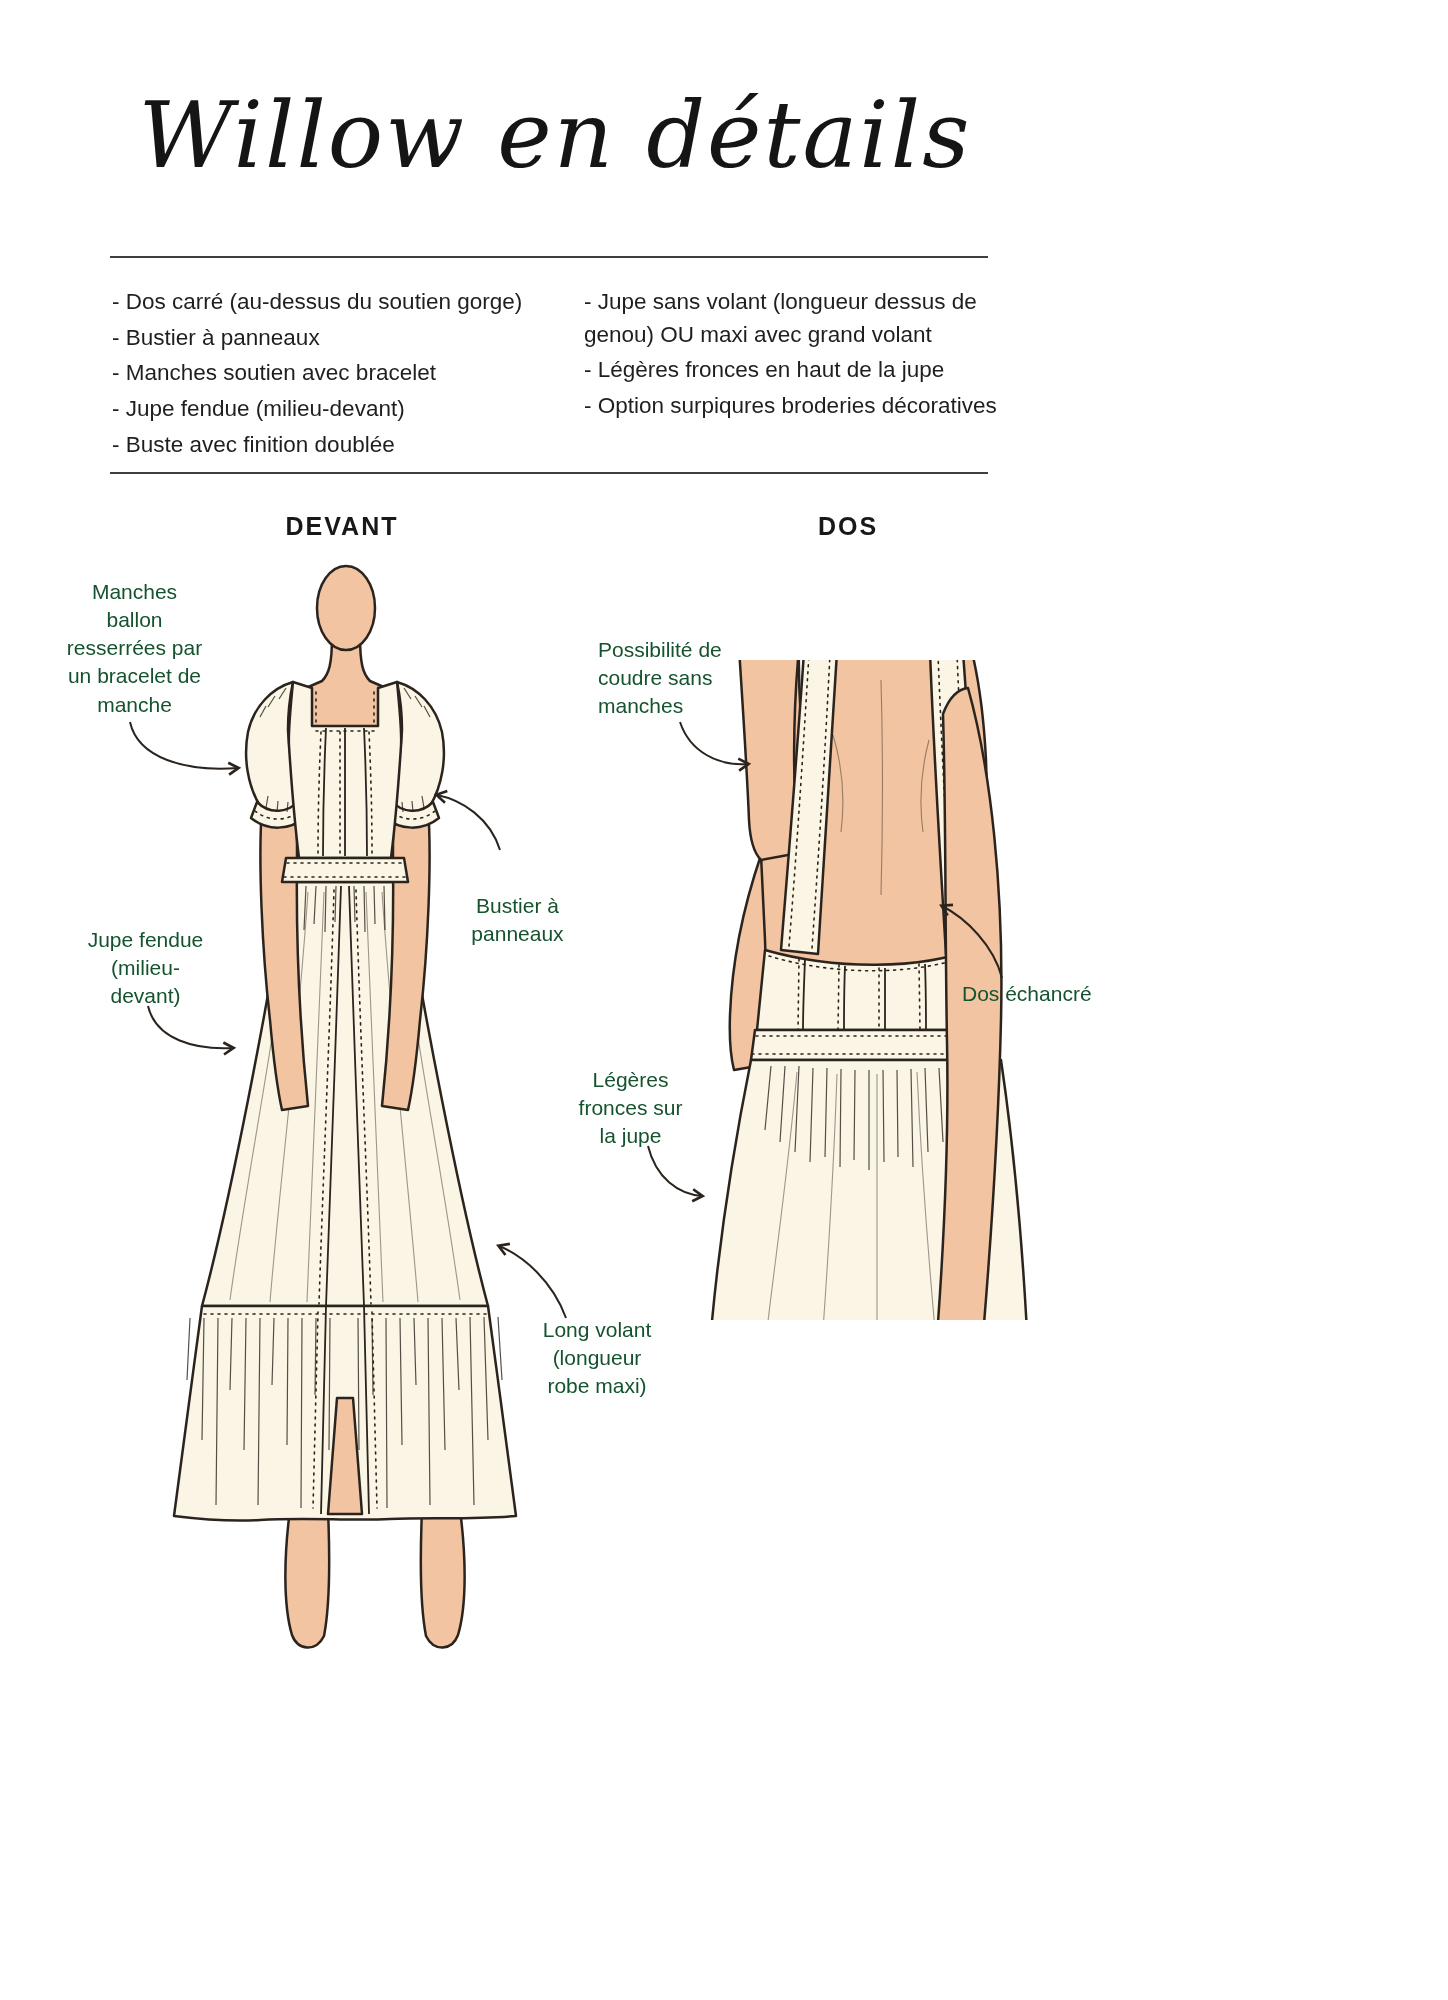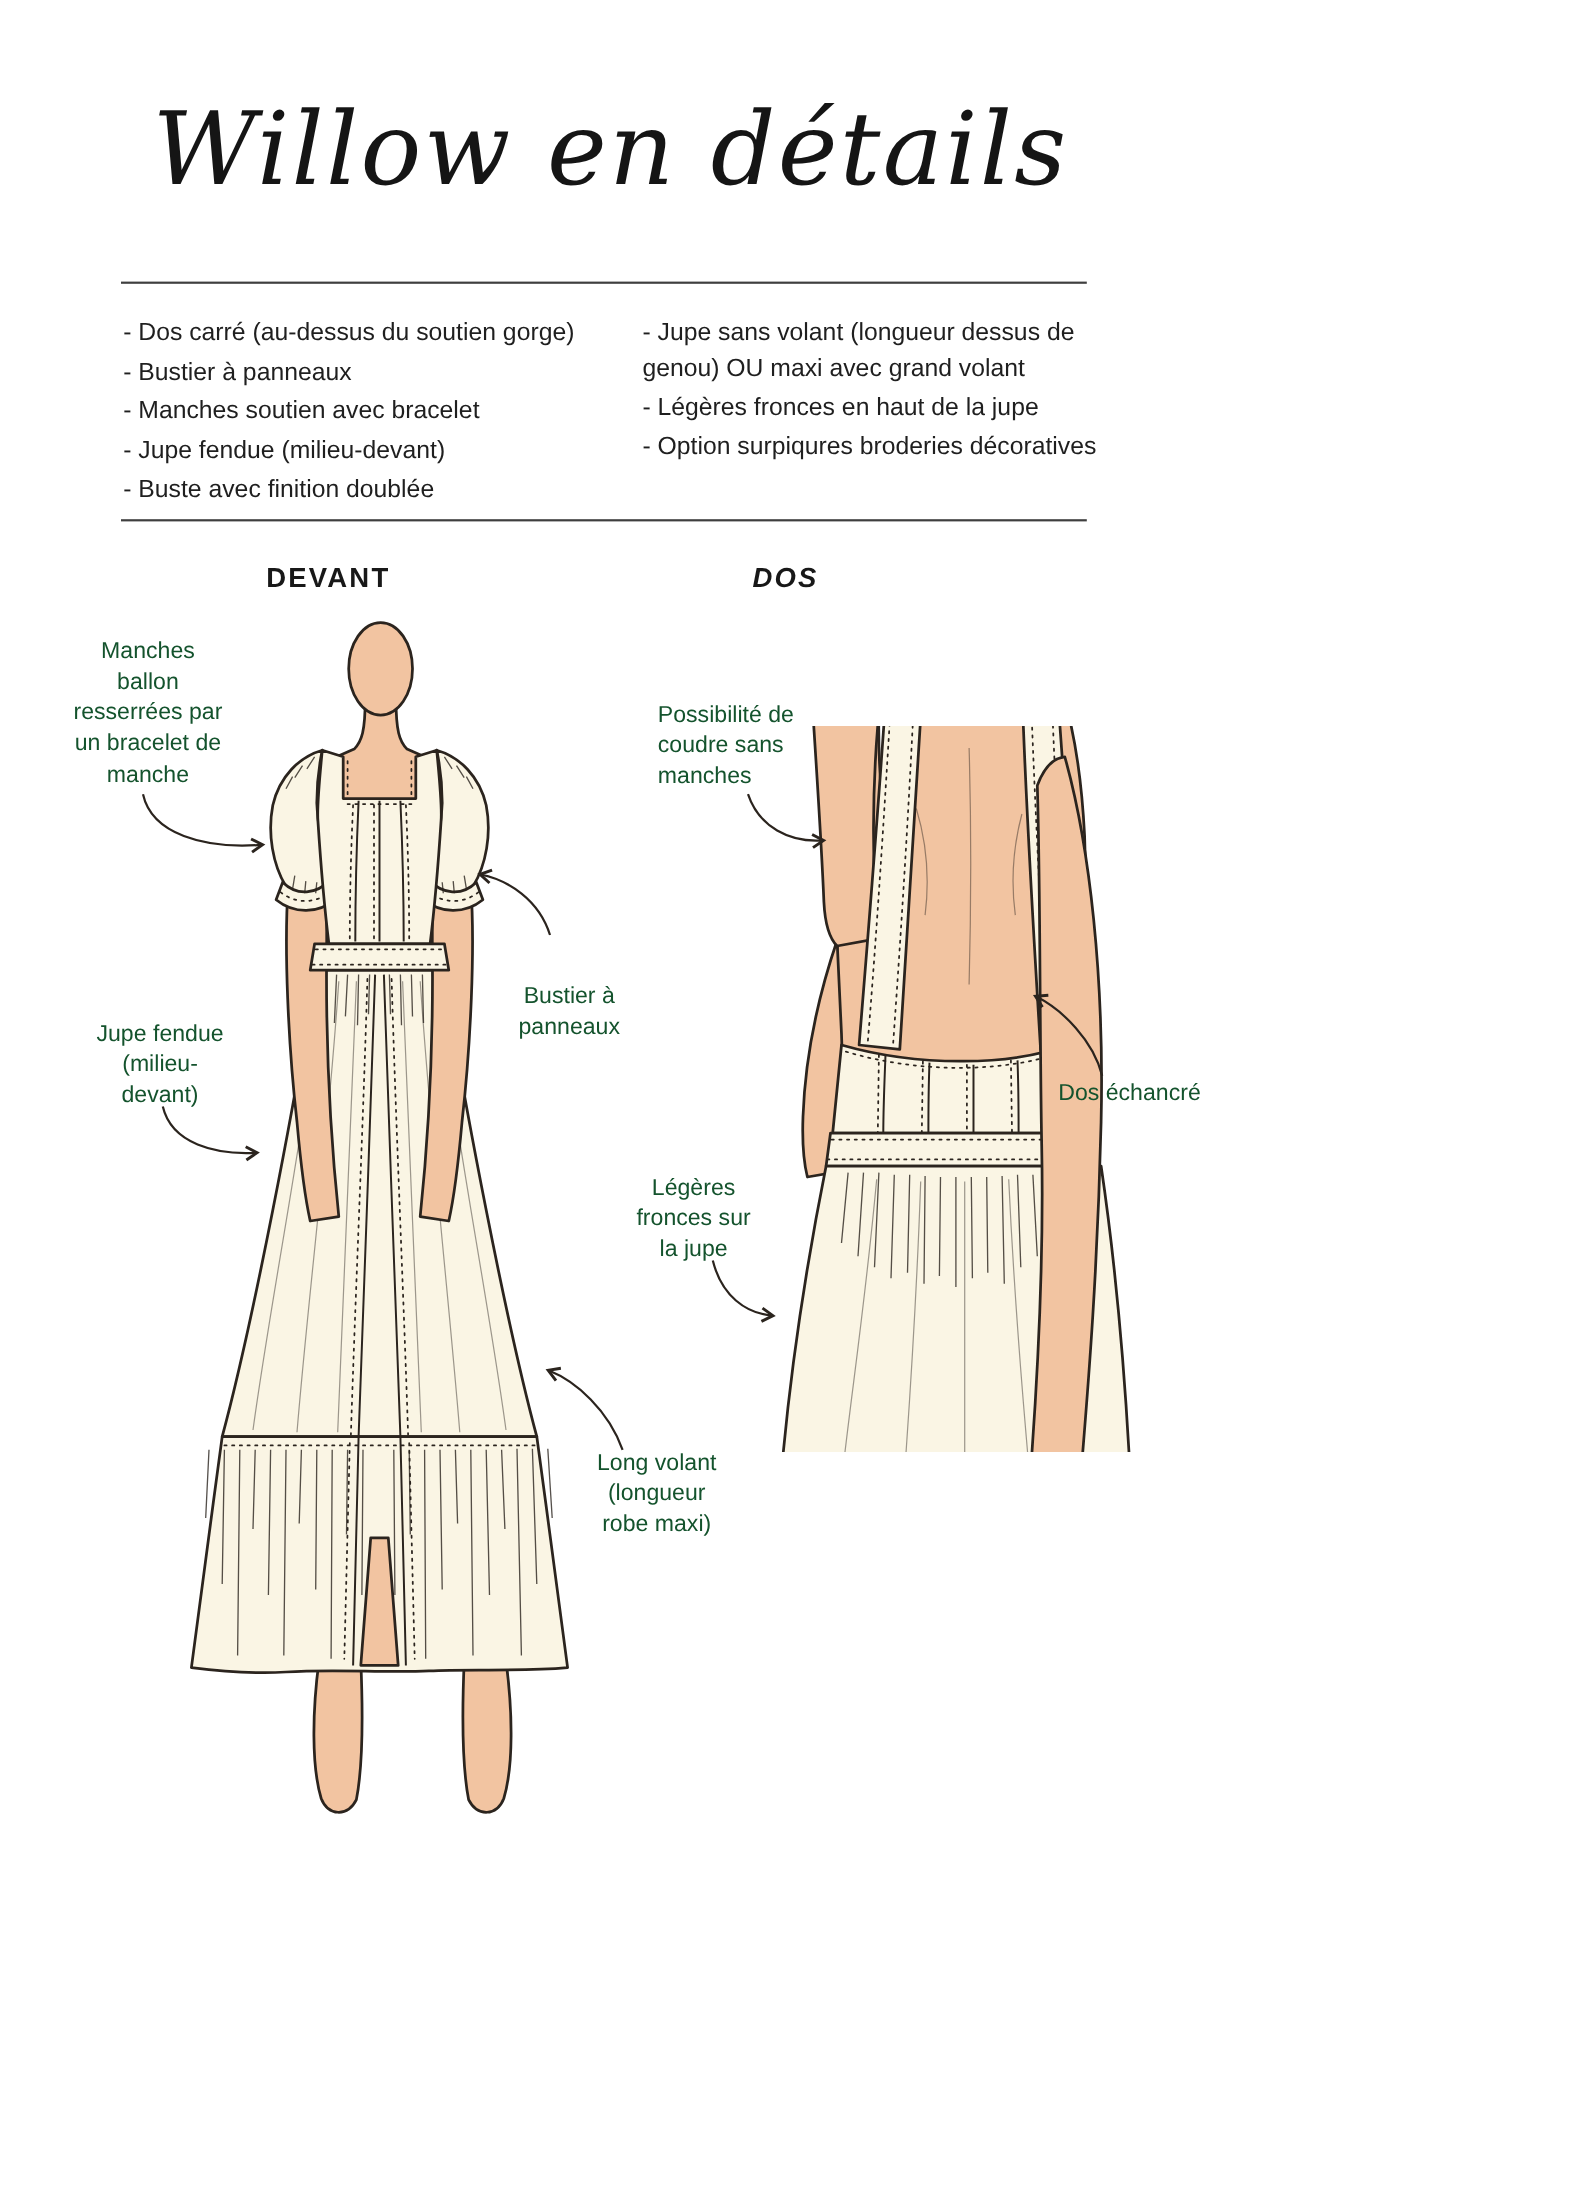--- a/index.html
+++ b/index.html
@@ -20,25 +20,25 @@
     font-size:92px;line-height:1.25;color:#151515;letter-spacing:2px;
   }
   .rule{position:absolute;left:110px;width:878px;height:2px;background:var(--rule);}
   .rule-top{top:256px;}
   .rule-bottom{top:472px;}
   .features{position:absolute;font-size:22.5px;line-height:1.45;}
   .features-left{left:112px;top:286px;width:475px;}
   .features-right{left:584px;top:286px;width:420px;}
   .feature-item{margin-bottom:3px;}
   .view-label{
-    position:absolute;top:512px;width:200px;
+    position:absolute;top:512px;width:200px;text-align:center;
     font-size:25px;font-weight:700;letter-spacing:2px;color:#181818;
   }
   .view-label-front{left:242px;}
-  .view-label-back{left:684px;font-style:italic;}
+  .view-label-back{left:748px;}
   .annot{position:absolute;font-size:21px;line-height:1.34;white-space:pre-line;z-index:6;color:#14532d;}
   .center{text-align:center;}
   .fig{position:absolute;z-index:2;}
   .arrows{position:absolute;left:0;top:0;z-index:5;pointer-events:none;}
   .skin{fill:var(--skin);stroke:var(--line);stroke-width:2.5;stroke-linejoin:round;}
   .dress{fill:var(--dress);stroke:var(--line);stroke-width:2.5;stroke-linejoin:round;}
   .seam{fill:none;stroke:var(--line);stroke-width:1.8;}
   .stitch{fill:none;stroke:var(--line);stroke-width:1.6;stroke-dasharray:2 5;stroke-linecap:round;}
   .gather{fill:none;stroke:var(--line);stroke-width:1.2;opacity:.8;}
   .fold{fill:none;stroke:var(--line);stroke-width:1.1;opacity:.45;}

